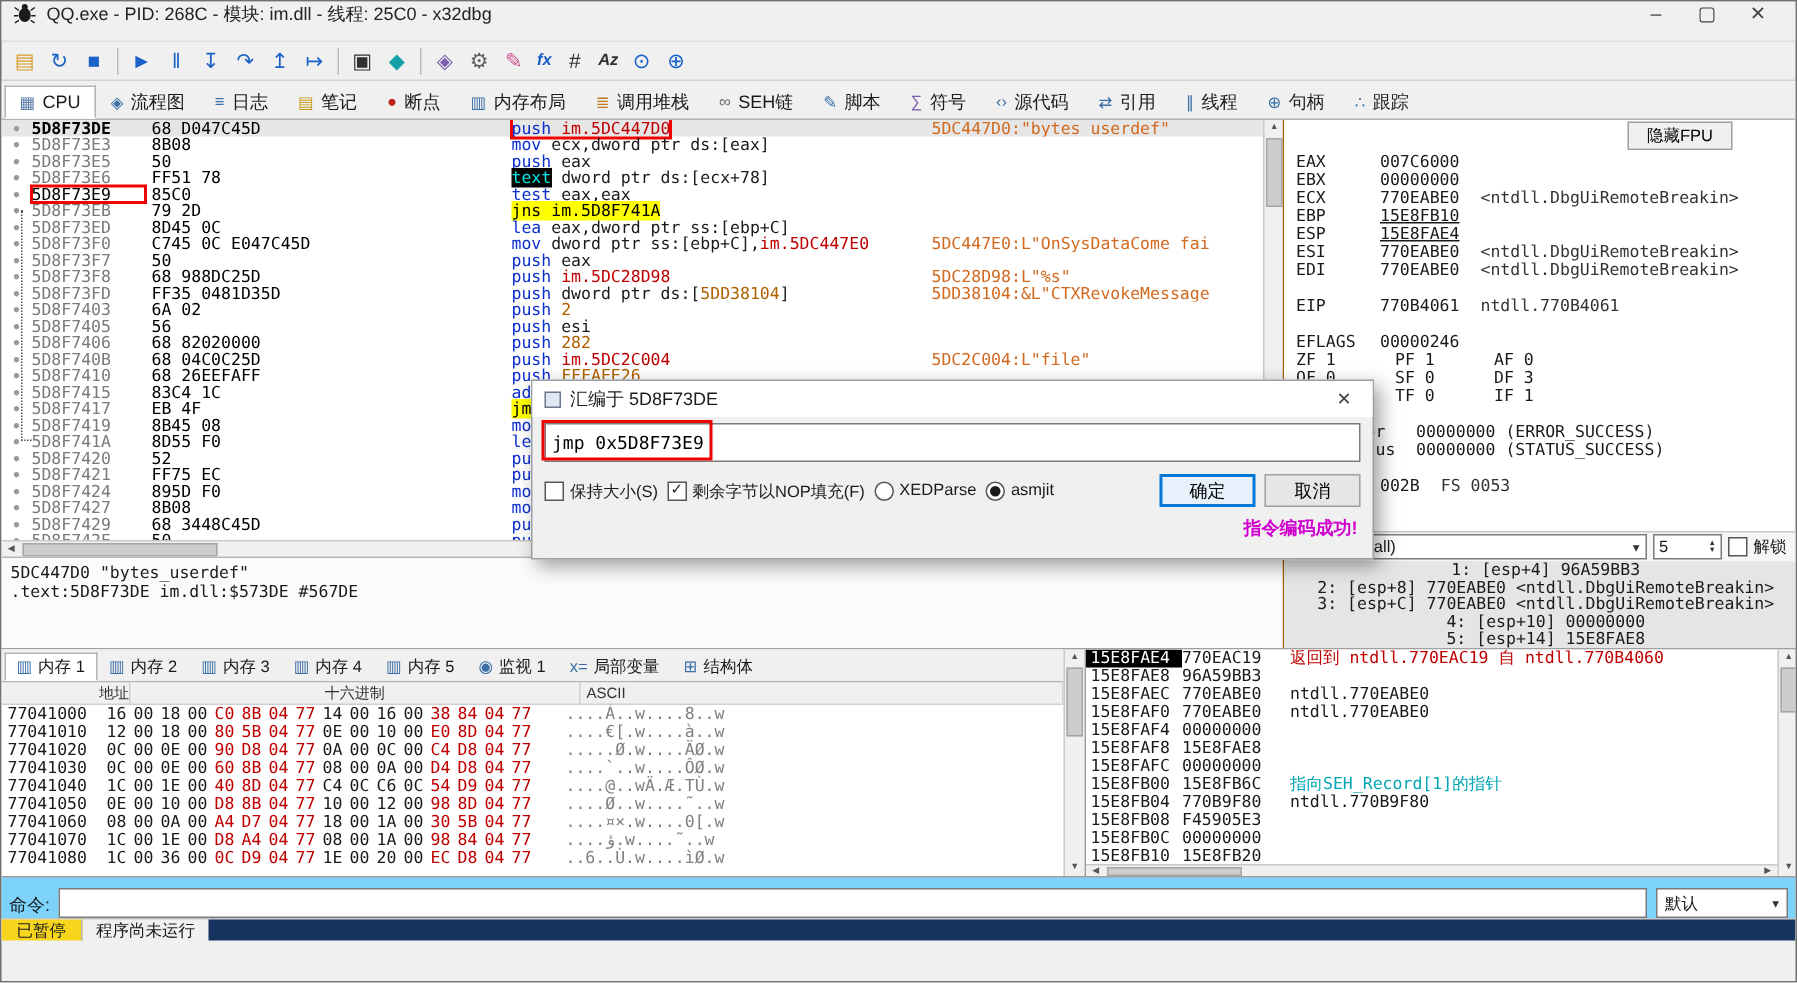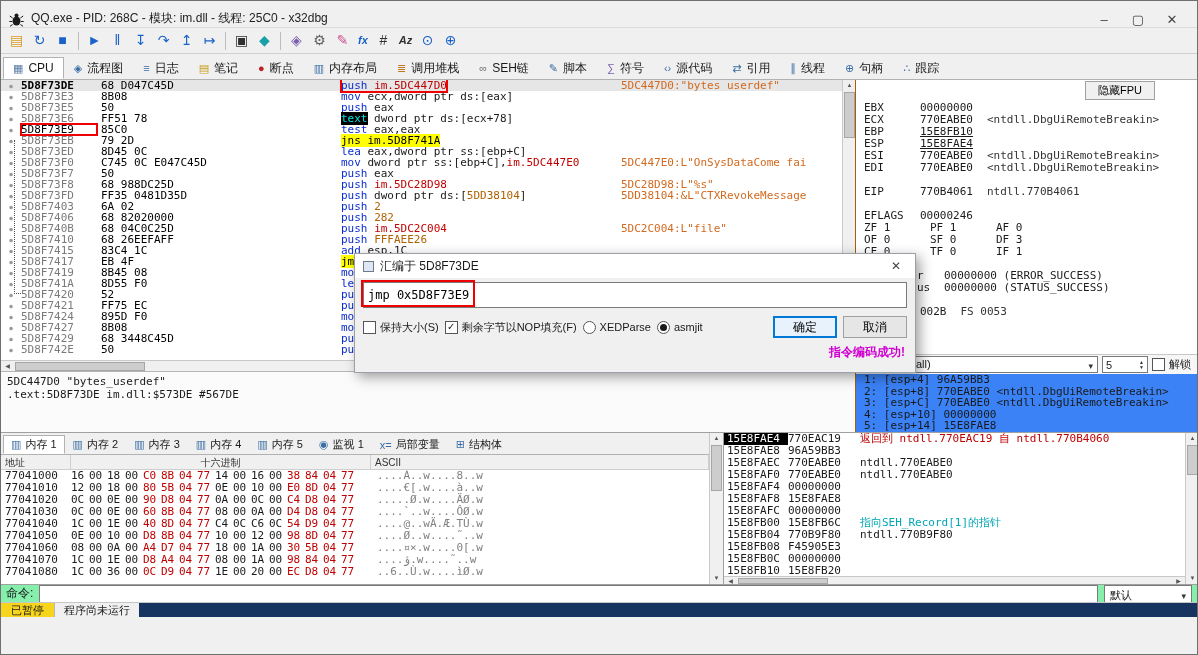--- a/index.html
+++ b/index.html
@@ -1,20 +1,20 @@
 <!DOCTYPE html>
 <html><head>
 <meta charset="utf-8">
 <style>
   *{box-sizing:border-box;margin:0;padding:0;}
   body{background:#c8c8c8;font-family:"Liberation Sans","DejaVu Sans",sans-serif;font-size:12px;color:#1a1a1a;}
   #window{position:relative;width:1198px;height:655px;background:#f0f0f0;border:1px solid #6f6f6f;display:flex;flex-direction:column;overflow:hidden;}
   .mono{font-family:"DejaVu Sans Mono","Liberation Mono",monospace;}
   
-  #titlebar{height:26px;display:flex;align-items:flex-end;padding:0 8px;gap:7px;background:#f0f0f0;}
+  #titlebar{height:26px;display:flex;align-items:flex-start;padding:0 8px;gap:7px;background:#f0f0f0;}
   #titlebar .ttl{font-size:12px;color:#222;}
   #winbtns{margin-left:auto;display:flex;}
   .wbtn{width:34px;text-align:center;font-size:13px;color:#444;cursor:default;}
   
   #menubar{height:24px;display:flex;align-items:center;padding-left:4px;}
   #menu-items{display:flex;}
   .mi{padding:3px 8px;}
   .mdate{margin-left:10px;color:#222;}
   
   #toolbar{height:27px;display:flex;align-items:center;padding-left:4px;border-top:1px solid #dcdcdc;border-bottom:1px solid #d0d0d0;}
@@ -68,31 +68,31 @@
   .seg-val{}
   .seg-ul{text-decoration:underline;}
   .seg-ext{margin-left:14px;color:#333;}
   .seg-flag{display:inline-block;width:66px;}
   #convrow{height:20px;display:flex;align-items:center;gap:4px;padding:0 6px;border-top:1px solid #c8c8c8;background:#f6f6f6;}
   #convcombo{flex:1;height:17px;background:#fff;border:1px solid #7a7a7a;display:flex;align-items:center;justify-content:space-between;padding:0 4px;font-size:11px;}
   #convcombo .arr::before{content:"▾";font-size:9px;color:#333;}
   #convspin{width:46px;height:17px;background:#fff;border:1px solid #7a7a7a;display:flex;align-items:center;justify-content:space-between;padding:0 3px;font-size:11px;}
   #convspin .arr2{display:flex;flex-direction:column;font-size:5px;line-height:5px;color:#333;}
   .cb{width:13px;height:13px;border:1px solid #555;background:#fff;display:inline-flex;align-items:center;justify-content:center;font-size:10px;line-height:10px;}
-  #args{flex:1;overflow:hidden;font-family:"DejaVu Sans Mono","Liberation Mono",monospace;font-size:11px;background:#3b82f6;}
+  #args{flex:1;overflow:hidden;font-family:"DejaVu Sans Mono","Liberation Mono",monospace;font-size:11px;background:#e5e5e5;text-align:center;}
   .arow{height:11.5px;line-height:11.5px;padding-left:8px;white-space:pre;}
   
   #bottomband{height:152px;display:flex;border-top:1px solid #a0a0a0;}
   #dumpcol{width:708px;display:flex;flex-direction:column;background:#fff;}
   #btabs{height:22px;display:flex;align-items:flex-end;background:#f0f0f0;border-bottom:1px solid #b2b2b2;padding-left:2px;}
   .btab{height:19px;display:flex;align-items:center;gap:4px;padding:0 7px;font-size:11px;border:1px solid transparent;}
   .btab.active{background:#fff;border-color:#b2b2b2;border-bottom-color:#fff;}
   #dumphdr{height:15px;display:flex;background:#f0f0f0;border-bottom:1px solid #cfcfcf;font-size:10px;color:#333;}
   .hc{border-right:1px solid #cfcfcf;padding-left:4px;line-height:15px;}
-  .hc.a{width:70px;}
+  .hc.a{width:86px;text-align:right;}
   .hc.h{width:300px;text-align:center;padding-left:0;}
   .hc.s{flex:1;}
   #dumpbody{flex:1;overflow:hidden;font-family:"DejaVu Sans Mono","Liberation Mono",monospace;font-size:11px;}
   .hr{display:flex;height:12px;line-height:12px;}
   .ha{width:70px;padding-left:4px;}
   .hb{width:300px;display:flex;}
   .hx{width:18px;}
   .hxr{color:#c00000;}
   .hascii{color:#808080;padding-left:6px;white-space:pre;}
   #dumpvscroll{width:14px;}
@@ -100,21 +100,21 @@
   #stackbody{flex:1;overflow:hidden;font-family:"DejaVu Sans Mono","Liberation Mono",monospace;font-size:11px;}
   .sr{display:flex;height:12px;line-height:12px;}
   .sa{width:64px;padding-left:3px;}
   .sa.sel{background:#000;color:#fff;}
   .sv{width:72px;}
   .sc{flex:1;overflow:hidden;white-space:pre;}
   .sc.red{color:#c00000;}
   .sc.cyan{color:#00a6b4;}
   #stackvscroll{width:12px;}
   
-  #cmdbar{height:18px;display:flex;align-items:flex-start;gap:6px;padding:0 5px;background:#86efac;border-top:1px solid #a0a0a0;}
+  #cmdbar{height:28px;display:flex;align-items:flex-end;gap:6px;padding:0 5px;background:#7dd3fc;border-top:1px solid #a0a0a0;}
   #cmdinput{flex:1;height:20px;border:1px solid #7a7a7a;background:#fff;font-family:"DejaVu Sans Mono","Liberation Mono",monospace;font-size:11px;padding:0 4px;}
   #defbox{width:88px;height:20px;background:#fff;border:1px solid #7a7a7a;display:flex;align-items:center;justify-content:space-between;padding:0 5px;font-size:11px;}
   #defbox .arr::before{content:"▾";font-size:9px;color:#333;}
   #statusbar{height:15px;display:flex;align-items:stretch;background:#f0f0f0;border-top:1px solid #c6c6c6;font-size:11px;}
   #pausedbadge{background:#f7d51d;padding:0 10px;display:flex;align-items:center;border-right:1px solid #b8b8b8;}
   #statusmsg{padding:0 9px;display:flex;align-items:center;}
   #taskstrip{flex:1;background:#17335f;}
   
   #dlg{position:absolute;left:353px;top:252px;width:562px;height:120px;background:#f0f0f0;border:1px solid #9aa0a6;box-shadow:4px 4px 12px rgba(0,0,0,.38);z-index:50;}
   #dlgtitle{height:24px;background:#fff;display:flex;align-items:center;gap:6px;padding:0 8px;font-size:12px;}
@@ -254,20 +254,21 @@
             <div class="dr"><span class="g">●</span><span class="da">5D8F73E5</span><span class="db">50</span><span class="di"><span class="tok-mn">push</span><span> eax</span></span><span class="dc"></span></div>
             <div class="dr"><span class="g">●</span><span class="da">5D8F73E6</span><span class="db">FF51 78</span><span class="di"><span class="tok-cl">text</span><span> dword ptr ds:[ecx+78]</span></span><span class="dc"></span></div>
             <div class="dr"><span class="g">●</span><span class="da redbox">5D8F73E9</span><span class="db">85C0</span><span class="di"><span class="tok-mn">test</span><span> eax,eax</span></span><span class="dc"></span></div>
             <div class="dr"><span class="g">●</span><span class="da">5D8F73EB</span><span class="db">79 2D</span><span class="di"><span class="tok-jm">jns im.5D8F741A</span></span><span class="dc"></span></div>
             <div class="dr"><span class="g">●</span><span class="da">5D8F73ED</span><span class="db">8D45 0C</span><span class="di"><span class="tok-mn">lea</span><span> eax,dword ptr ss:[ebp+C]</span></span><span class="dc"></span></div>
             <div class="dr"><span class="g">●</span><span class="da">5D8F73F0</span><span class="db">C745 0C E047C45D</span><span class="di"><span class="tok-mn">mov</span><span> dword ptr ss:[ebp+C],</span><span class="tok-mod">im.5DC447E0</span></span><span class="dc">5DC447E0:L"OnSysDataCome fai</span></div>
             <div class="dr"><span class="g">●</span><span class="da">5D8F73F7</span><span class="db">50</span><span class="di"><span class="tok-mn">push</span><span> eax</span></span><span class="dc"></span></div>
             <div class="dr"><span class="g">●</span><span class="da">5D8F73F8</span><span class="db">68 988DC25D</span><span class="di"><span class="tok-mn">push</span><span> </span><span class="tok-mod">im.5DC28D98</span></span><span class="dc">5DC28D98:L"%s"</span></div>
             <div class="dr"><span class="g">●</span><span class="da">5D8F73FD</span><span class="db">FF35 0481D35D</span><span class="di"><span class="tok-mn">push</span><span> dword ptr ds:[</span><span class="tok-num">5DD38104</span><span>]</span></span><span class="dc">5DD38104:&amp;L"CTXRevokeMessage</span></div>
             <div class="dr"><span class="g">●</span><span class="da">5D8F7403</span><span class="db">6A 02</span><span class="di"><span class="tok-mn">push</span><span> </span><span class="tok-num">2</span></span><span class="dc"></span></div>
+            <div class="dr"><span class="g">●</span><span class="da">5D8F7405</span><span class="db">56</span><span class="di"><span class="tok-mn">push</span><span> esi</span></span><span class="dc"></span></div>
             <div class="dr"><span class="g">●</span><span class="da">5D8F7406</span><span class="db">68 82020000</span><span class="di"><span class="tok-mn">push</span><span> </span><span class="tok-num">282</span></span><span class="dc"></span></div>
             <div class="dr"><span class="g">●</span><span class="da">5D8F740B</span><span class="db">68 04C0C25D</span><span class="di"><span class="tok-mn">push</span><span> </span><span class="tok-mod">im.5DC2C004</span></span><span class="dc">5DC2C004:L"file"</span></div>
             <div class="dr"><span class="g">●</span><span class="da">5D8F7410</span><span class="db">68 26EEFAFF</span><span class="di"><span class="tok-mn">push</span><span> </span><span class="tok-num">FFFAEE26</span></span><span class="dc"></span></div>
             <div class="dr"><span class="g">●</span><span class="da">5D8F7415</span><span class="db">83C4 1C</span><span class="di"><span class="tok-mn">add</span><span> esp,1C</span></span><span class="dc"></span></div>
             <div class="dr"><span class="g">●</span><span class="da">5D8F7417</span><span class="db">EB 4F</span><span class="di"><span class="tok-jm">jmp im.5D8F7468</span></span><span class="dc"></span></div>
             <div class="dr"><span class="g">●</span><span class="da">5D8F7419</span><span class="db">8B45 08</span><span class="di"><span class="tok-mn">mov</span><span> eax,dword ptr ss:[ebp+8]</span></span><span class="dc"></span></div>
             <div class="dr"><span class="g">●</span><span class="da">5D8F741A</span><span class="db">8D55 F0</span><span class="di"><span class="tok-mn">lea</span><span> edx,dword ptr ss:[ebp-10]</span></span><span class="dc"></span></div>
             <div class="dr"><span class="g">●</span><span class="da">5D8F7420</span><span class="db">52</span><span class="di"><span class="tok-mn">push</span><span> edx</span></span><span class="dc"></span></div>
             <div class="dr"><span class="g">●</span><span class="da">5D8F7421</span><span class="db">FF75 EC</span><span class="di"><span class="tok-mn">push</span><span> dword ptr ss:[ebp-14]</span></span><span class="dc"></span></div>
             <div class="dr"><span class="g">●</span><span class="da">5D8F7424</span><span class="db">895D F0</span><span class="di"><span class="tok-mn">mov</span><span> dword ptr ss:[ebp-10],ebx</span></span><span class="dc"></span></div>
@@ -290,20 +291,21 @@
         <div class="il mono">5DC447D0 "bytes_userdef"</div>
         <div class="il mono">.text:5D8F73DE im.dll:$573DE #567DE</div>
       </div>
     </div>
 
     <div id="regpanel">
       <div id="fpurow">
         <button id="fpubtn">隐藏FPU</button>
       </div>
       <div id="registers">
+          <div class="rr"><span class="seg-lbl">EAX</span><span class="seg-val">007C6000</span></div>
           <div class="rr"><span class="seg-lbl">EBX</span><span class="seg-val">00000000</span></div>
           <div class="rr"><span class="seg-lbl">ECX</span><span class="seg-val">770EABE0</span><span class="seg-ext">&lt;ntdll.DbgUiRemoteBreakin&gt;</span></div>
           <div class="rr"><span class="seg-lbl">EBP</span><span class="seg-val seg-ul">15E8FB10</span></div>
           <div class="rr"><span class="seg-lbl">ESP</span><span class="seg-val seg-ul">15E8FAE4</span></div>
           <div class="rr"><span class="seg-lbl">ESI</span><span class="seg-val">770EABE0</span><span class="seg-ext">&lt;ntdll.DbgUiRemoteBreakin&gt;</span></div>
           <div class="rr"><span class="seg-lbl">EDI</span><span class="seg-val">770EABE0</span><span class="seg-ext">&lt;ntdll.DbgUiRemoteBreakin&gt;</span></div>
           <div class="rgap"></div>
           <div class="rr"><span class="seg-lbl">EIP</span><span class="seg-val">770B4061</span><span class="seg-ext">ntdll.770B4061</span></div>
           <div class="rgap"></div>
           <div class="rr"><span class="seg-lbl">EFLAGS</span><span class="seg-val">00000246</span></div>

